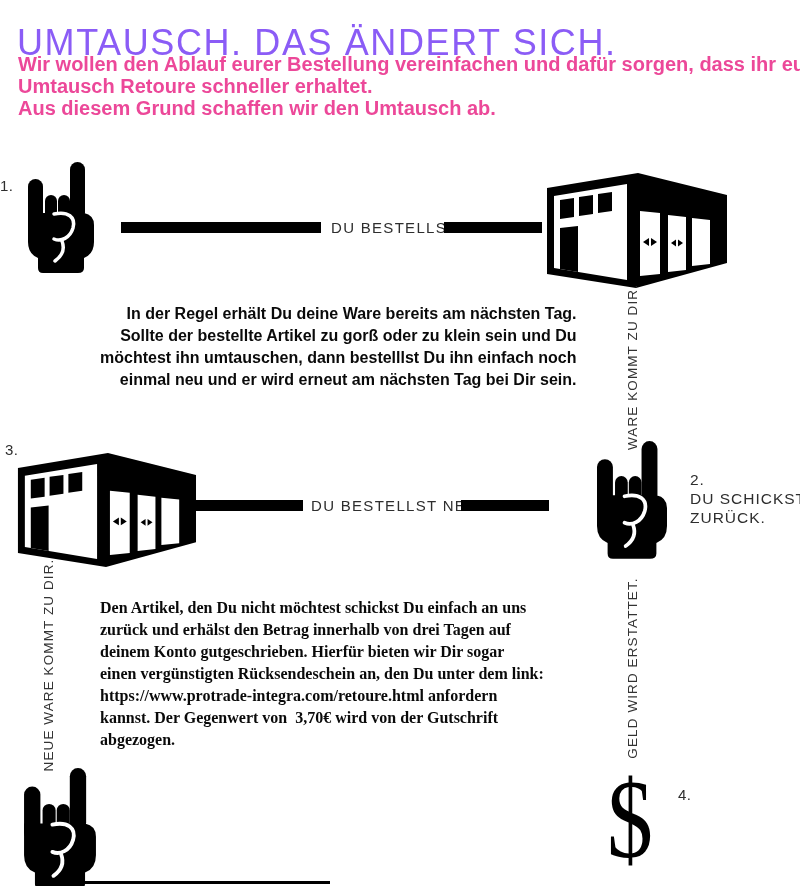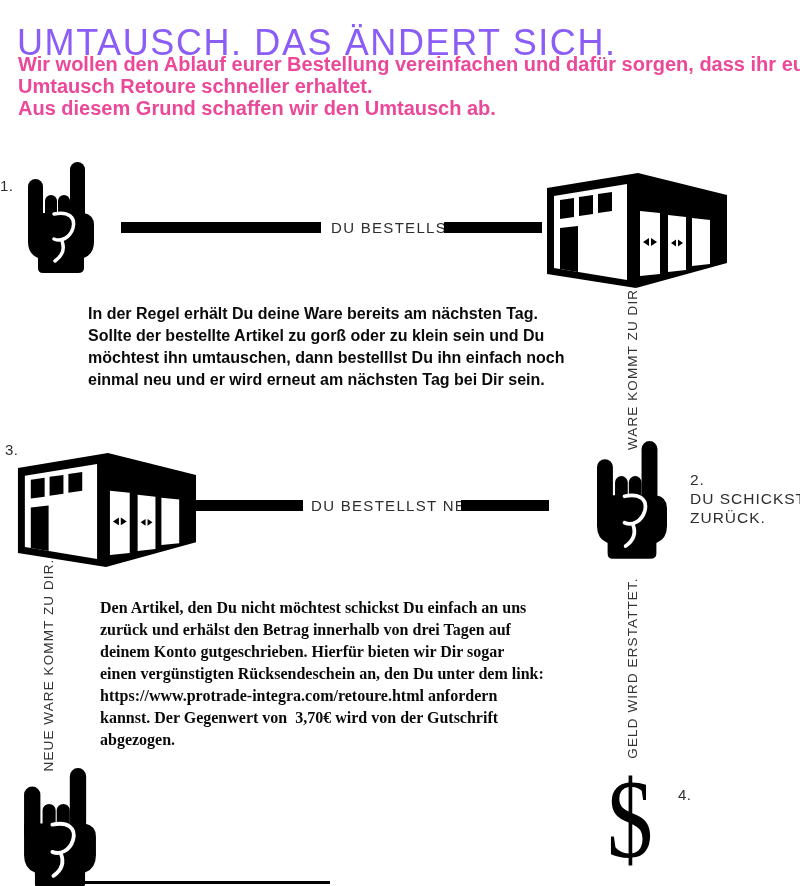--- a/index.html
+++ b/index.html
@@ -10,21 +10,21 @@
   .title{
     position:absolute;left:17px;top:-2px;font-size:36px;font-weight:300;
     letter-spacing:1.6px;color:#8b5cf6;white-space:nowrap;
   }
   .pre{white-space:pre;}
   .intro{
     position:absolute;left:18px;top:53px;font-size:20px;font-weight:700;
     line-height:22px;color:#ec4899;
   }
   .para{position:absolute;font-size:16px;font-weight:700;line-height:22px;color:#0a0a0a;}
-  #para1{left:88px;top:303px;}
+  #para1{left:100px;top:303px;text-align:right;}
   #para2{left:100px;top:597px;font-family:Liberation Serif, serif;}
   .stepnum{position:absolute;font-size:15px;color:#2e2e2e;letter-spacing:.5px;}
   #num1{left:0px;top:177px;}
   #num3{left:5px;top:441px;}
   #num4{left:678px;top:786px;}
   .bar{position:absolute;height:11px;background:#000;}
   #barA{left:121px;top:222px;width:200px;}
   #barB{left:444px;top:222px;width:98px;}
   #barC{left:192px;top:500px;width:111px;}
   #barD{left:461px;top:500px;width:88px;}

